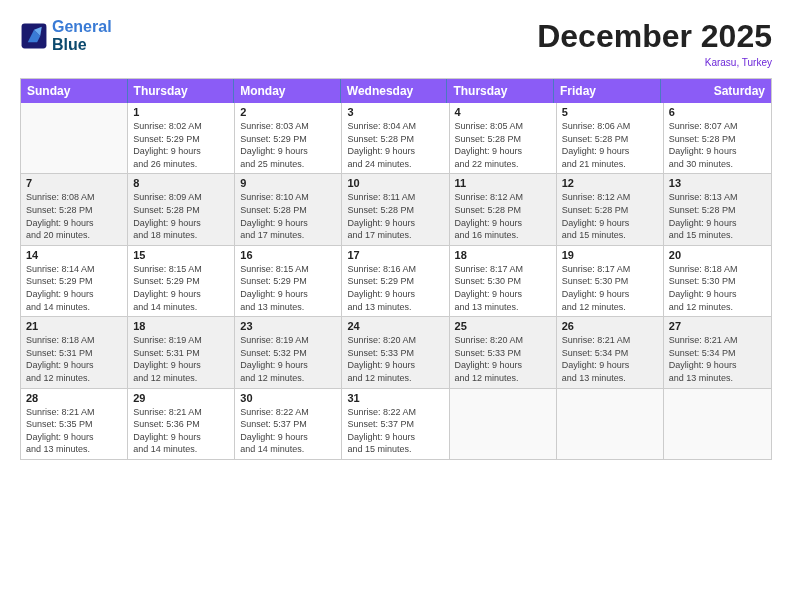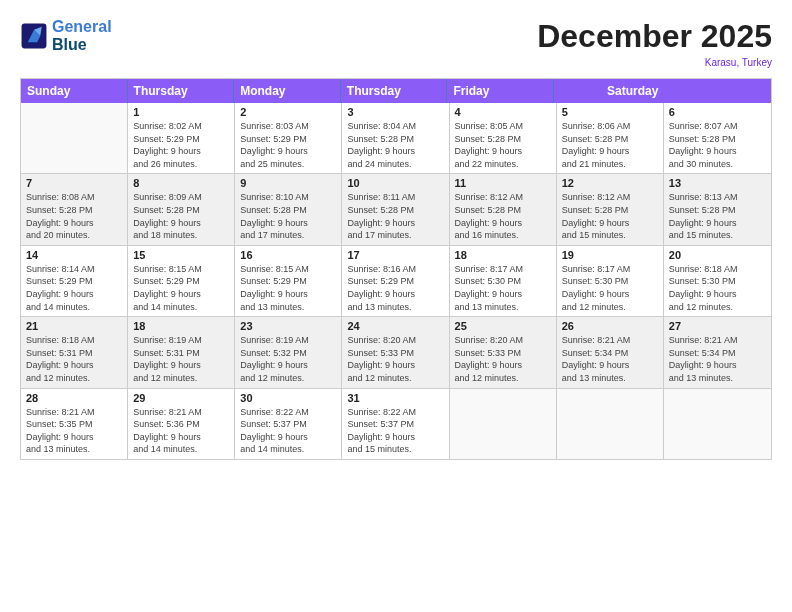--- a/index.html
+++ b/index.html
@@ -128,20 +128,21 @@
       <div class="main-title">December 2025</div>
       <div class="subtitle">Karasu, Turkey</div>
     </div>
   </div>
 
   <div class="calendar">
     <div class="cal-header-row">
     <div class="cal-header-cell">Sunday</div>
         <div class="cal-header-cell">Thursday</div>
         <div class="cal-header-cell">Monday</div>
+        <div class="cal-header-cell">Wednesday</div>
         <div class="cal-header-cell">Thursday</div>
         <div class="cal-header-cell">Friday</div>
         <div class="cal-header-cell">Saturday</div>
       </div>
     <div class="cal-body">
     <div class="cal-week">
           <div class="cal-cell empty"></div>
           <div class="cal-cell">
             <div class="day-number">1</div>
             <div class="cell-line">Sunrise: 8:02 AM</div>

